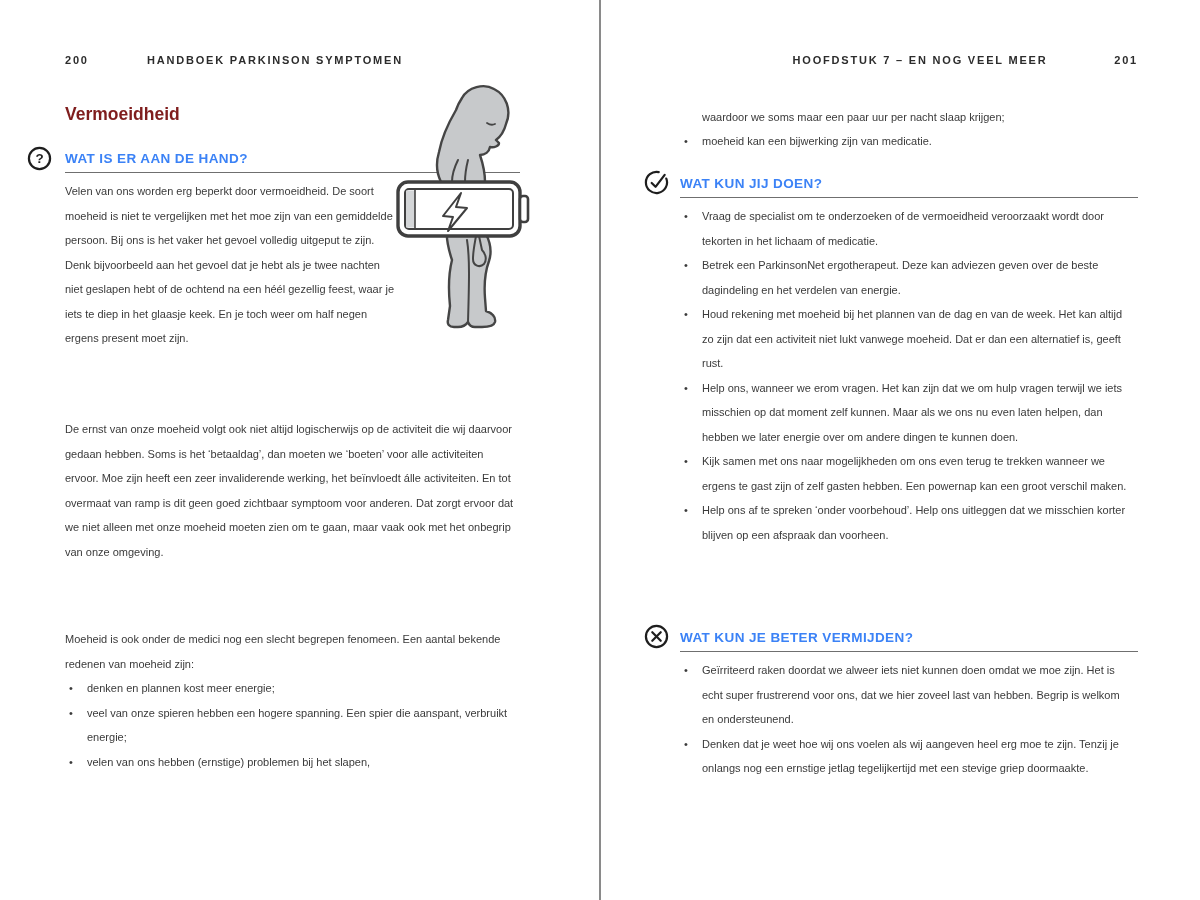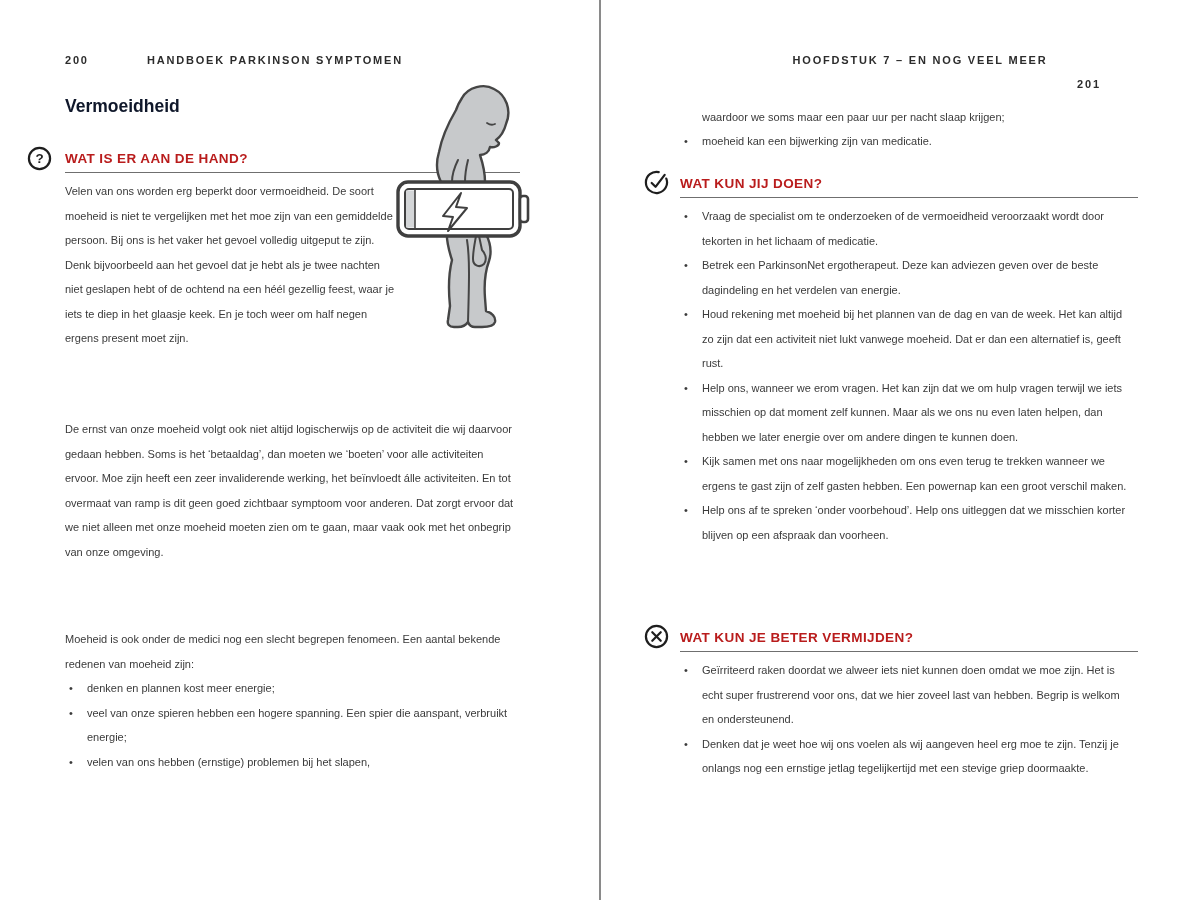--- a/index.html
+++ b/index.html
@@ -12,26 +12,26 @@
   
   .divider{left:599px;top:0;width:2px;height:900px;background:#8a8a8a;}
   
   .running-head{
     top:54px;font-size:11px;font-weight:700;letter-spacing:1.8px;
     color:#2c2c2c;white-space:nowrap;
   }
   .rh-left-num{left:65px;}
   .rh-left-title{left:0;width:550px;text-align:center;}
   .rh-right-title{left:600px;width:640px;text-align:center;}
-  .rh-right-num{left:1040px;width:98px;text-align:center;margin-top:24px;}
+  .rh-right-num{left:1040px;width:98px;text-align:right;}
   
-  .title{left:65px;top:96px;font-size:17.5px;font-weight:700;color:#0f172a;margin:0;}
+  .title{left:65px;top:104px;font-size:17.5px;font-weight:700;color:#7f1d1d;margin:0;}
   
   .sec-h{
-    font-size:13.5px;font-weight:700;letter-spacing:.4px;color:#b91c1c;
+    font-size:13.5px;font-weight:700;letter-spacing:.4px;color:#3b82f6;
     margin:0;white-space:nowrap;
   }
   .rule{height:0;border-top:1.6px solid #6f6f6f;}
   .sec-icon{width:25px;height:25px;}
   .sec-icon .stroke{stroke:#1e1e1e;stroke-width:2.3;fill:none;stroke-linecap:round;stroke-linejoin:round;}
   .sec-icon text{font-size:14px;font-weight:700;fill:#1e1e1e;}
   
   .body-text{font-size:11px;line-height:24.5px;color:#3a3a3a;margin:0;}
   .img-spacer{float:right;width:135px;height:196px;}
   ul.blist{list-style:none;margin:0;padding:0;}

